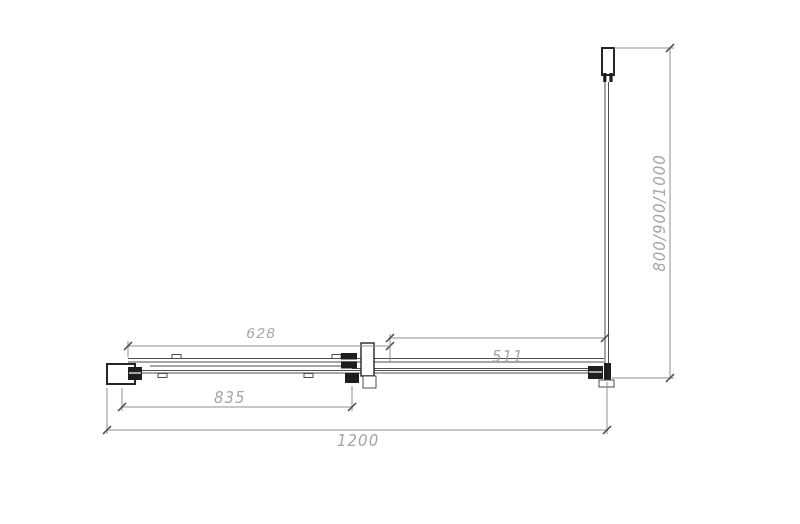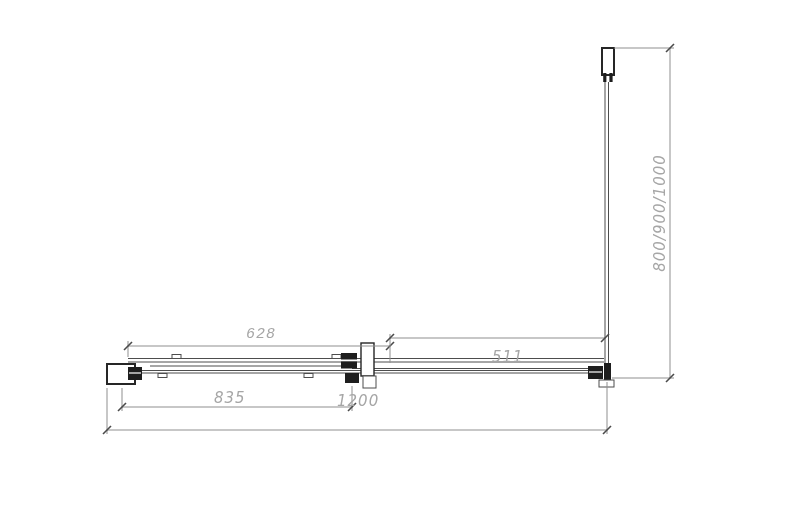--- a/index.html
+++ b/index.html
@@ -130,17 +130,17 @@
       <line class="tick" x1="666" y1="382" x2="674" y2="374"></line>
     </g>
   </svg>
 
   <div class="dim-label" style="left:246px; top:326px;font-family:Liberation Mono, monospace;">628</div>
 
   <div class="dim-label" style="left:492px; top:320px;margin-top:28px;">511</div>
 
   <div class="dim-label" style="left:214px; top:389px;">835</div>
 
-  <div class="dim-label" style="left:337px; top:392px;">1200</div>
+  <div class="dim-label" style="left:337px; top:432px;">1200</div>
 
   <div class="dim-label depth-label">800/900/1000</div>
 
 </div>
 
 </body></html>

